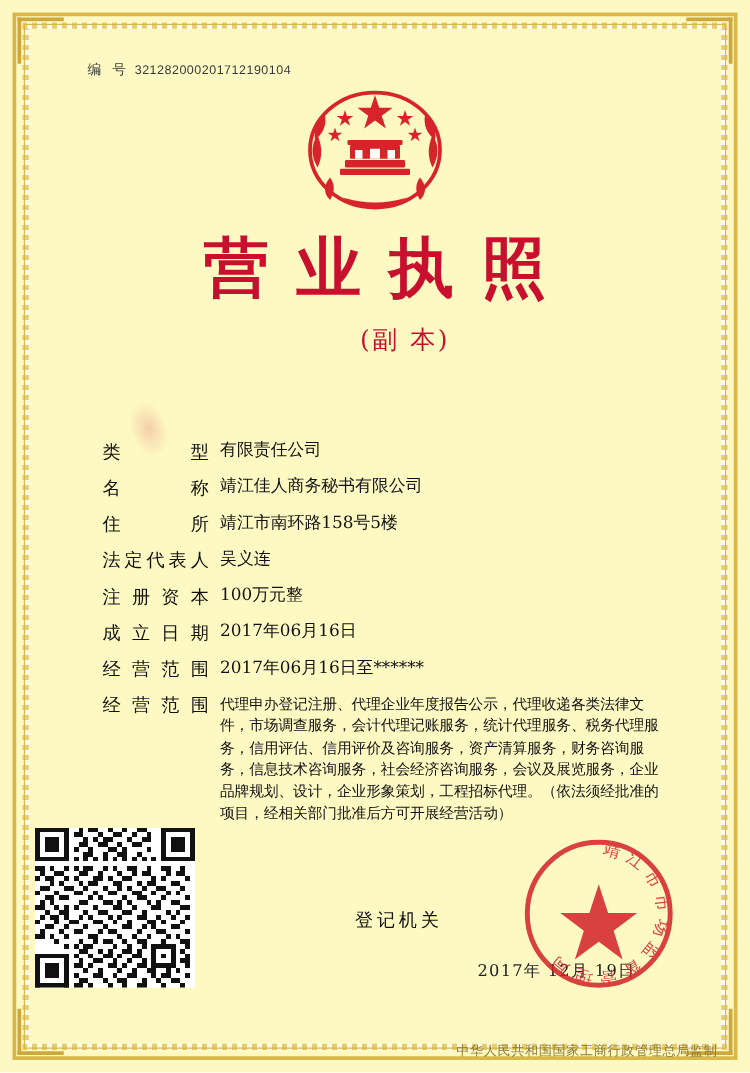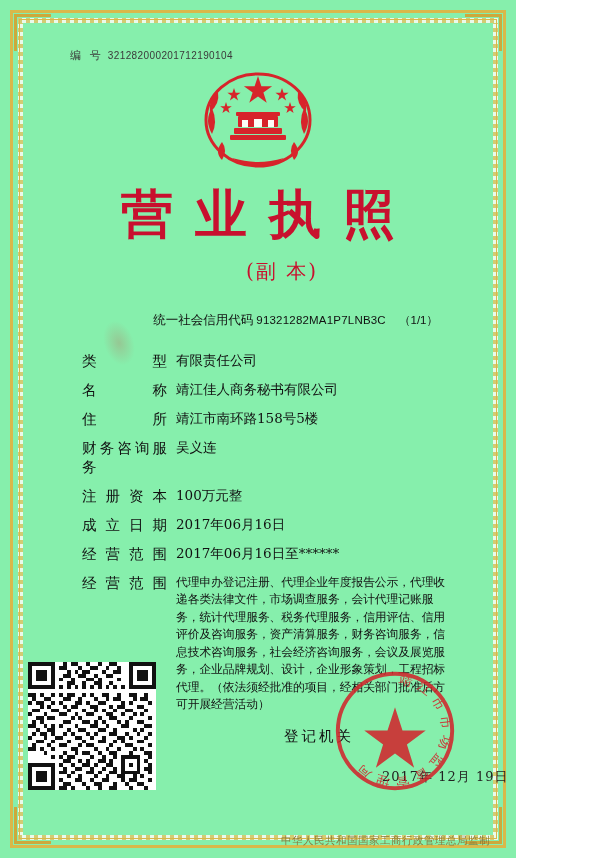--- a/index.html
+++ b/index.html
@@ -8,23 +8,23 @@
     background: #ffffff;
   }
   body {
     width: 600px;
     height: 858px;
     font-family: "Liberation Serif", serif;
     overflow: hidden;
   }
   #license {
     position: relative;
-    width: 516px;
+    width: 600px;
     height: 858px;
-    background: #86efac;
+    background: #fef9c3;
     box-sizing: border-box;
   }
   
   .frame-outer {
     position: absolute;
     left: 10px; top: 10px; right: 10px; bottom: 10px;
     border: 3px solid #d9b84a;
     box-sizing: border-box;
   }
   .frame-inner {
@@ -263,41 +263,36 @@
         <polygon points="92,40 93.4,44.2 97.8,44.2 94.2,46.8 95.6,51 92,48.4 88.4,51 89.8,46.8 86.2,44.2 90.6,44.2"></polygon>
       </g>
     </svg>
   </div>
 
   <div class="title">营业执照</div>
   <div class="subtitle">(副 本)</div>
 
   <div class="smudge"></div>
 
-  <div class="code-line">
-    <span>统一社会信用代码</span>
-    <span class="num">91321282MA1P7LNB3C</span>
-    <span class="pg">（1/1）</span>
-  </div>
 
   <div class="fields">
     <div class="row">
       <div class="label">类型</div>
       <div class="value">有限责任公司</div>
     </div>
     <div class="row">
       <div class="label">名称</div>
       <div class="value">靖江佳人商务秘书有限公司</div>
     </div>
     <div class="row">
       <div class="label">住所</div>
       <div class="value">靖江市南环路158号5楼</div>
     </div>
     <div class="row">
-      <div class="label">财务咨询服务</div>
+      <div class="label">法定代表人</div>
       <div class="value">吴义连</div>
     </div>
     <div class="row">
       <div class="label">注册资本</div>
       <div class="value">100万元整</div>
     </div>
     <div class="row">
       <div class="label">成立日期</div>
       <div class="value">2017年06月16日</div>
     </div>

